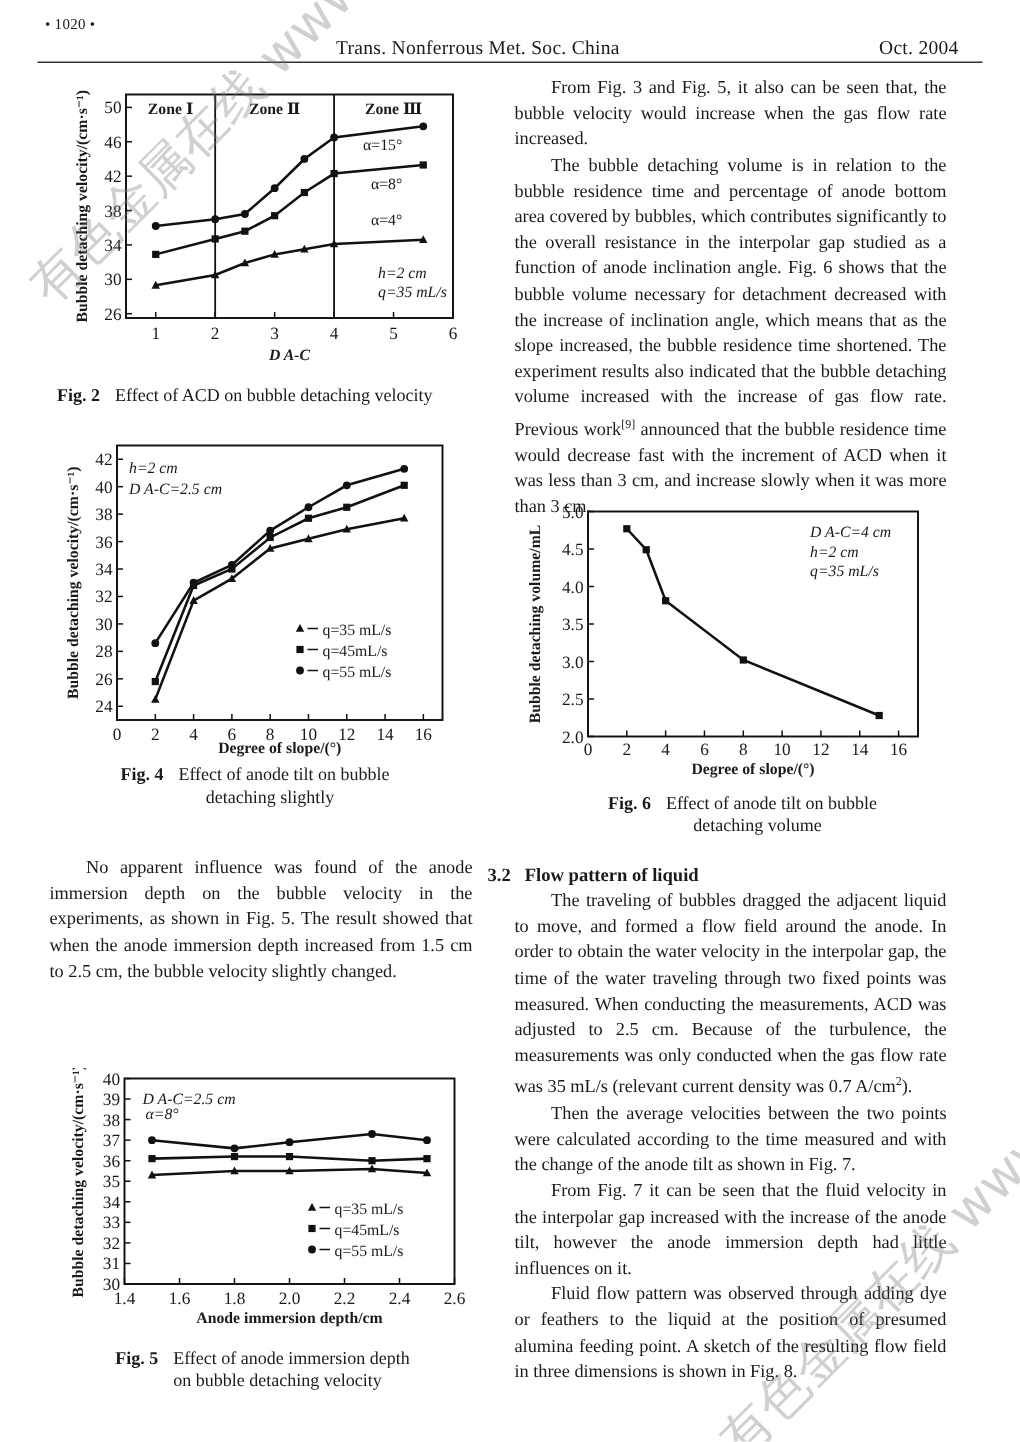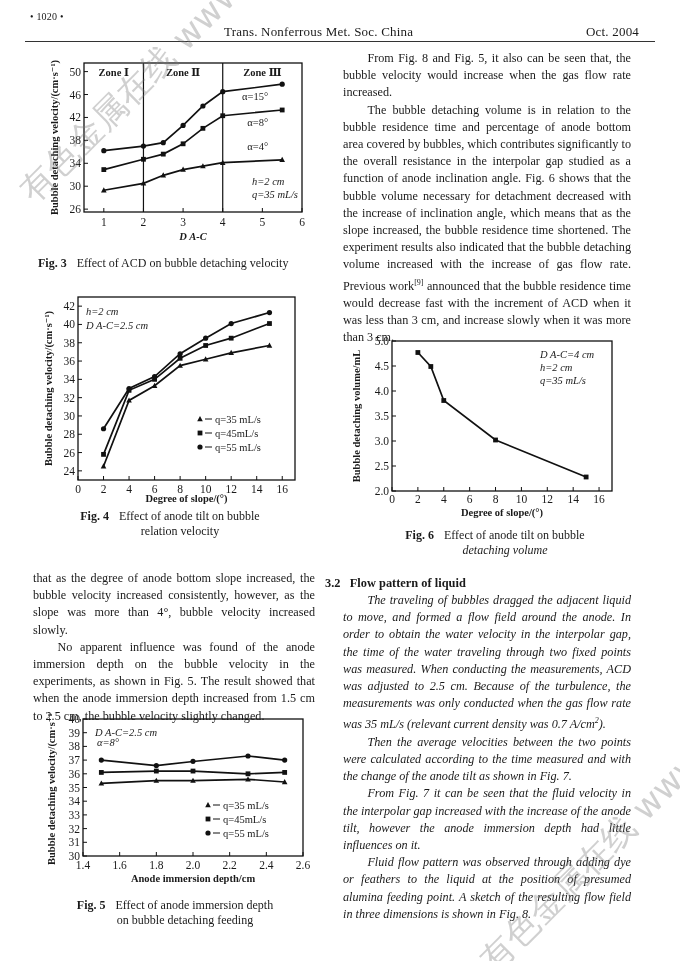--- a/index.html
+++ b/index.html
@@ -87,21 +87,21 @@
     <path d="M163.27272727272728,122.32307692307694 L166.0727272727273,127.52307692307694 L160.47272727272727,127.52307692307694 Z" fill="#111"></path>
     <path d="M183.0909090909091,116.5923076923077 L185.8909090909091,121.7923076923077 L180.29090909090908,121.7923076923077 Z" fill="#111"></path>
     <path d="M202.9090909090909,113.15384615384616 L205.70909090909092,118.35384615384616 L200.1090909090909,118.35384615384616 Z" fill="#111"></path>
     <path d="M222.72727272727272,109.71538461538461 L225.52727272727273,114.91538461538461 L219.9272727272727,114.91538461538461 Z" fill="#111"></path>
     <path d="M282.1818181818182,106.85 L284.9818181818182,112.05 L279.3818181818182,112.05 Z" fill="#111"></path>
     <text x="268.1818181818182" y="99.85" text-anchor="end" class="ann">α=4°</text>
     <text x="252" y="135" class="ann" font-style="italic">h=2 cm</text>
     <text x="252" y="148" class="ann" font-style="italic">q=35 mL/s</text>
   </svg>
 <div class="cap" style="left:20px; top:256px; width:310px; text-align:left; padding-left:18px;">
-  <b>Fig. 3</b><span>Effect of ACD on bubble detaching velocity</span>
+  <b>Fig. 2</b><span>Effect of ACD on bubble detaching velocity</span>
 </div>
 
 <svg class="abs" id="fig4" style="left:0; top:290px;" width="330" height="220">
     <rect x="78" y="7" width="217" height="183" fill="none" stroke="#111" stroke-width="1.3"></rect>
     <line x1="78" y1="180.85" x2="82" y2="180.85" stroke="#111" stroke-width="1"></line>
     <text x="75" y="184.85" text-anchor="end" class="tick">24</text>
     <line x1="78" y1="162.55" x2="82" y2="162.55" stroke="#111" stroke-width="1"></line>
     <text x="75" y="166.55" text-anchor="end" class="tick">26</text>
     <line x1="78" y1="144.25" x2="82" y2="144.25" stroke="#111" stroke-width="1"></line>
     <text x="75" y="148.25" text-anchor="end" class="tick">28</text>
@@ -170,21 +170,21 @@
     <text x="215" y="133" class="ann">q=35 mL/s</text>
     <rect x="197.6" y="140.6" width="4.8" height="4.8" fill="#111"></rect>
     <line x1="205" y1="143" x2="212" y2="143" stroke="#111" stroke-width="1"></line>
     <text x="215" y="147" class="ann">q=45mL/s</text>
     <circle cx="200" cy="157" r="2.6" fill="#111"></circle>
     <line x1="205" y1="157" x2="212" y2="157" stroke="#111" stroke-width="1"></line>
     <text x="215" y="161" class="ann">q=55 mL/s</text>
   </svg>
 <div class="cap" style="left:40px; top:509px; width:260px;">
   <div><b>Fig. 4</b><span>Effect of anode tilt on bubble</span></div>
-  <div style="padding-left:20px;">relation velocity</div>
+  <div style="padding-left:20px;">detaching slightly</div>
 </div>
 
 <svg class="abs" id="fig5" style="left:0; top:712px;" width="330" height="180">
     <rect x="83" y="7" width="220" height="137" fill="none" stroke="#111" stroke-width="1.3"></rect>
     <line x1="83" y1="144" x2="87" y2="144" stroke="#111" stroke-width="1"></line>
     <text x="80" y="148" text-anchor="end" class="tick">30</text>
     <line x1="83" y1="130.3" x2="87" y2="130.3" stroke="#111" stroke-width="1"></line>
     <text x="80" y="134.3" text-anchor="end" class="tick">31</text>
     <line x1="83" y1="116.6" x2="87" y2="116.6" stroke="#111" stroke-width="1"></line>
     <text x="80" y="120.6" text-anchor="end" class="tick">32</text>
@@ -245,21 +245,21 @@
     <text x="223" y="97" class="ann">q=35 mL/s</text>
     <rect x="205.6" y="104.6" width="4.8" height="4.8" fill="#111"></rect>
     <line x1="213" y1="107" x2="220" y2="107" stroke="#111" stroke-width="1"></line>
     <text x="223" y="111" class="ann">q=45mL/s</text>
     <circle cx="208" cy="121" r="2.6" fill="#111"></circle>
     <line x1="213" y1="121" x2="220" y2="121" stroke="#111" stroke-width="1"></line>
     <text x="223" y="125" class="ann">q=55 mL/s</text>
   </svg>
 <div class="cap" style="left:40px; top:898px; width:270px;">
   <div><b>Fig. 5</b><span>Effect of anode immersion depth</span></div>
-  <div style="padding-left:20px;">on bubble detaching feeding</div>
+  <div style="padding-left:20px;">on bubble detaching velocity</div>
 </div>
 
 <svg class="abs" id="fig6" style="left:340px; top:330px;" width="300" height="190">
     <rect x="52" y="11" width="220" height="150" fill="none" stroke="#111" stroke-width="1.3"></rect>
     <line x1="52" y1="161" x2="56" y2="161" stroke="#111" stroke-width="1"></line>
     <text x="49" y="165" text-anchor="end" class="tick">2.0</text>
     <line x1="52" y1="136" x2="56" y2="136" stroke="#111" stroke-width="1"></line>
     <text x="49" y="140" text-anchor="end" class="tick">2.5</text>
     <line x1="52" y1="111" x2="56" y2="111" stroke="#111" stroke-width="1"></line>
     <text x="49" y="115" text-anchor="end" class="tick">3.0</text>
@@ -296,36 +296,35 @@
     <rect x="88.4235294117647" y="34.09999999999999" width="4.8" height="4.8" fill="#111"></rect>
     <rect x="101.36470588235294" y="68.09999999999998" width="4.8" height="4.8" fill="#111"></rect>
     <rect x="153.12941176470588" y="107.6" width="4.8" height="4.8" fill="#111"></rect>
     <rect x="243.71764705882353" y="144.6" width="4.8" height="4.8" fill="#111"></rect>
     <text x="200" y="28" class="ann" font-style="italic">D A-C=4 cm</text>
     <text x="200" y="41" class="ann" font-style="italic">h=2 cm</text>
     <text x="200" y="54" class="ann" font-style="italic">q=35 mL/s</text>
   </svg>
 <div class="cap" style="left:370px; top:528px; width:250px;">
   <div><b>Fig. 6</b><span>Effect of anode tilt on bubble</span></div>
-  <div style="padding-left:20px;font-style:italic;">detaching volume</div>
+  <div style="padding-left:20px;">detaching volume</div>
 </div>
 
 <div class="para" style="left:33px; top:570px; width:282px;">
-  <p class="noind">that as the degree of anode bottom slope increased, the bubble velocity increased consistently, however, as the slope was more than 4°, bubble velocity increased slowly.</p>
   <p>No apparent influence was found of the anode immersion depth on the bubble velocity in the experiments, as shown in Fig. 5. The result showed that when the anode immersion depth increased from 1.5 cm to 2.5 cm, the bubble velocity slightly changed.</p>
 </div>
 
 <div class="para" style="left:343px; top:50px; width:288px;">
-  <p>From Fig. 8 and Fig. 5, it also can be seen that, the bubble velocity would increase when the gas flow rate increased.</p>
+  <p>From Fig. 3 and Fig. 5, it also can be seen that, the bubble velocity would increase when the gas flow rate increased.</p>
   <p><span>The bubble detaching volume is in relation to the bubble residence time and percentage of anode bottom area covered by bubbles, which contributes significantly to the overall resistance in the interpolar gap studied as a function of anode inclination angle. Fig. 6 shows that the bubble volume necessary for detachment decreased with the increase of inclination angle, which means that as the slope increased, the bubble residence time shortened. The experiment results also indicated that the bubble detaching volume increased with the increase of gas flow rate. Previous work</span><sup>[9]</sup><span> announced that the bubble residence time would decrease fast with the increment of ACD when it was less than 3 cm, and increase slowly when it was more than 3 cm.</span></p>
 </div>
 
 <div class="sect" style="left:325px; top:576px; white-space:pre;">3.2   Flow pattern of liquid</div>
 
-<div class="para" style="left:343px; top:592px; width:288px;font-style:italic;">
+<div class="para" style="left:343px; top:592px; width:288px;">
   <p><span>The traveling of bubbles dragged the adjacent liquid to move, and formed a flow field around the anode. In order to obtain the water velocity in the interpolar gap, the time of the water traveling through two fixed points was measured. When conducting the measurements, ACD was adjusted to 2.5 cm. Because of the turbulence, the measurements was only conducted when the gas flow rate was 35 mL/s (relevant current density was 0.7 A/cm</span><sup>2</sup><span>).</span></p>
   <p>Then the average velocities between the two points were calculated according to the time measured and with the change of the anode tilt as shown in Fig. 7.</p>
   <p>From Fig. 7 it can be seen that the fluid velocity in the interpolar gap increased with the increase of the anode tilt, however the anode immersion depth had little influences on it.</p>
   <p>Fluid flow pattern was observed through adding dye or feathers to the liquid at the position of presumed alumina feeding point. A sketch of the resulting flow field in three dimensions is shown in Fig. 8.</p>
 </div>
 
 <div class="wm" style="left:10px; top:180px; transform:rotate(-45deg);">有色金属在线 www.cnnmol.com</div>
 <div class="wm" style="left:470px; top:950px; transform:rotate(-45deg);">有色金属在线 www.cnnmol.com</div>
 
 </body></html>

